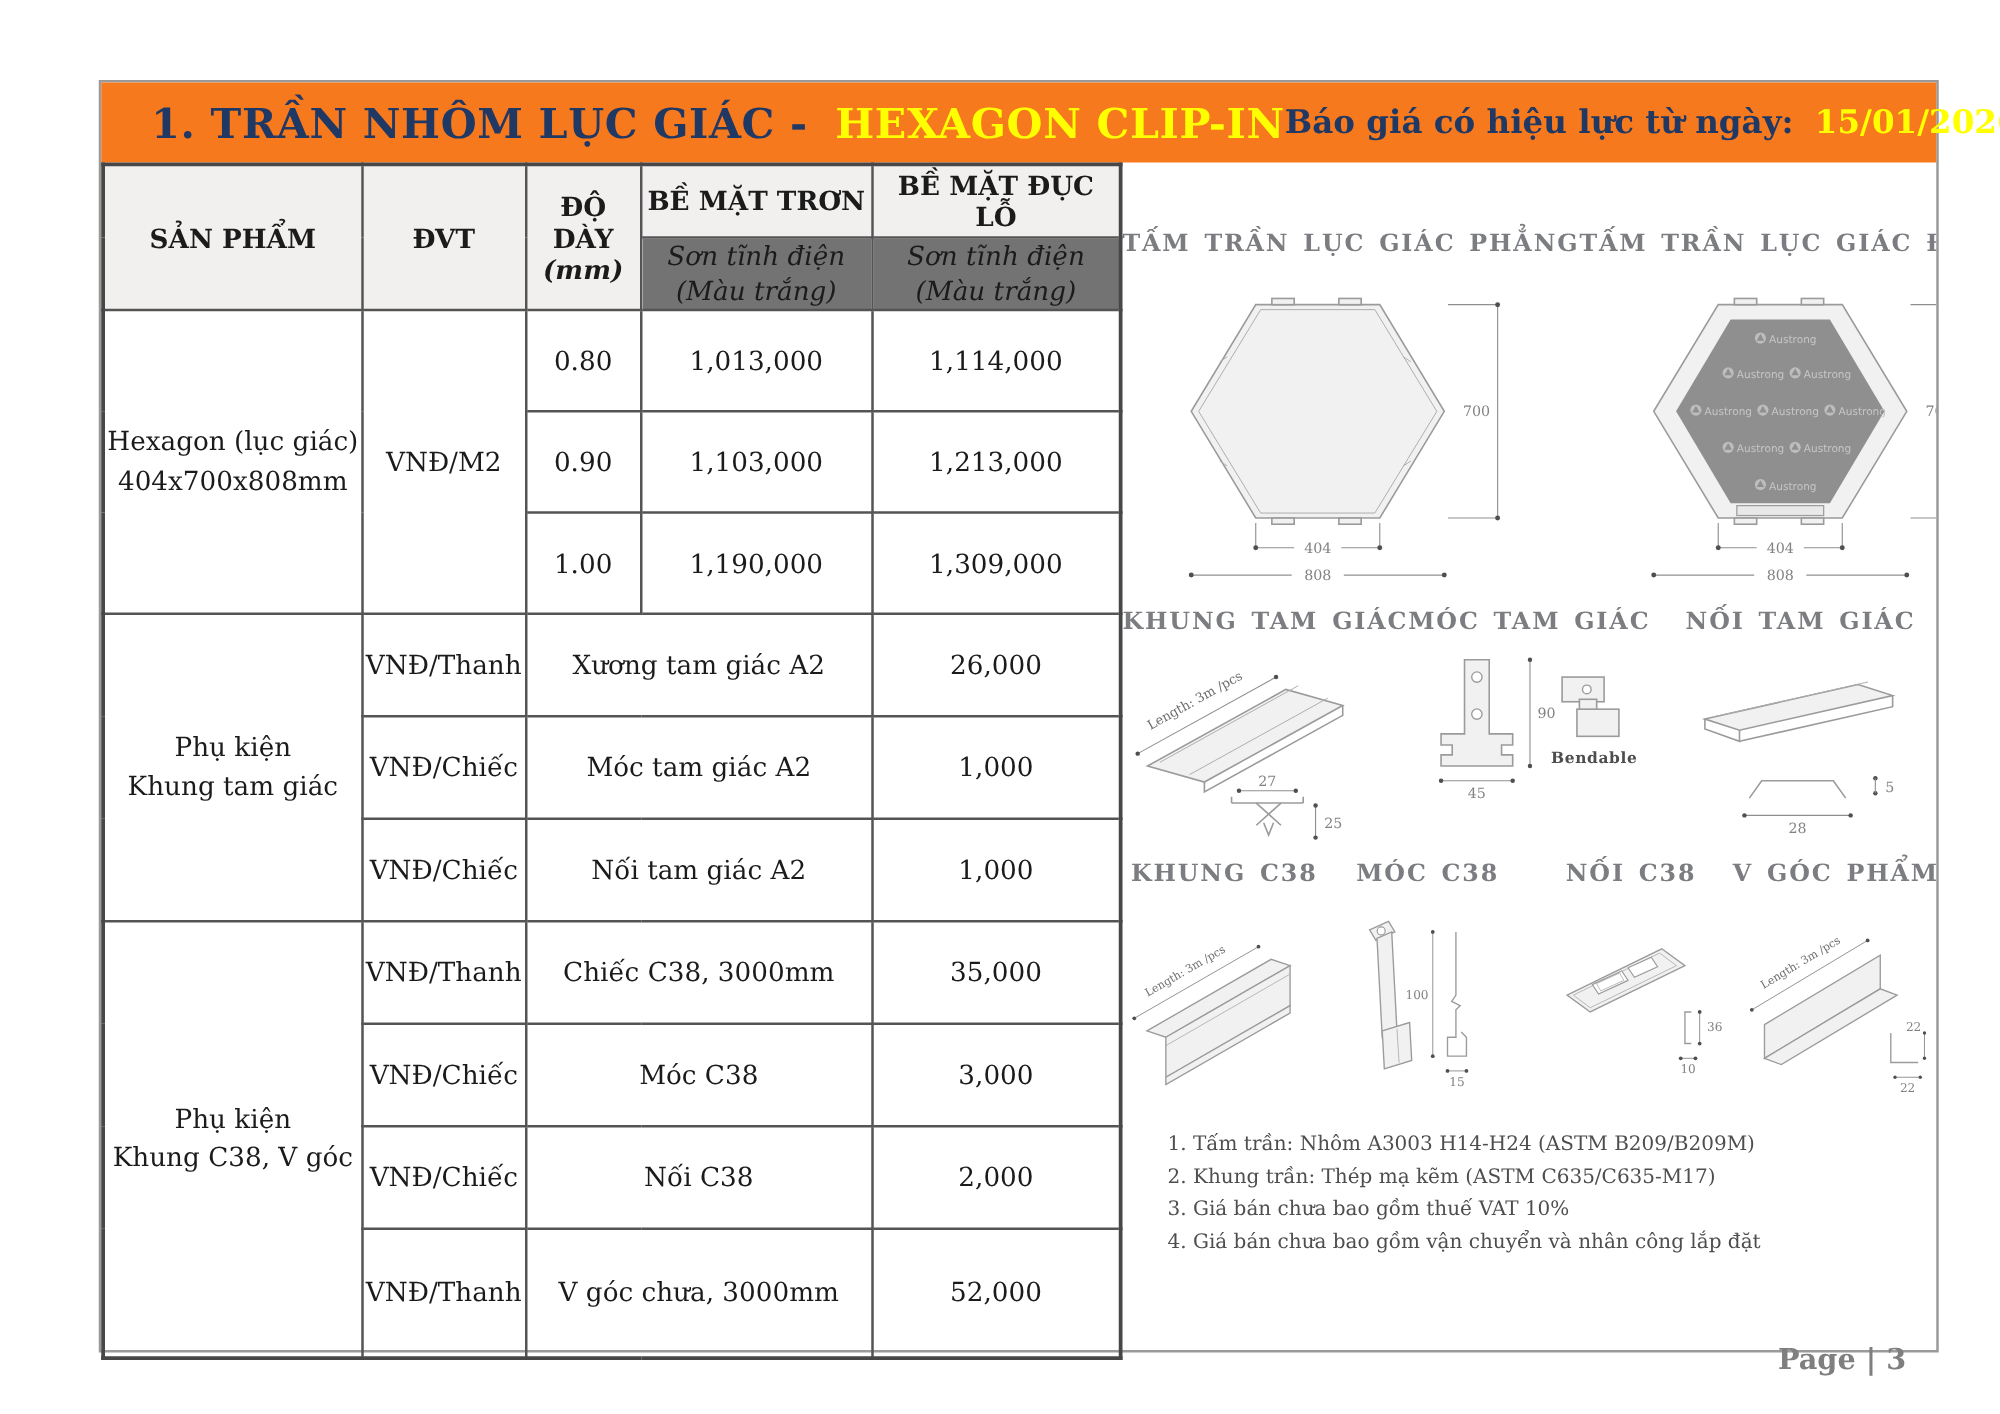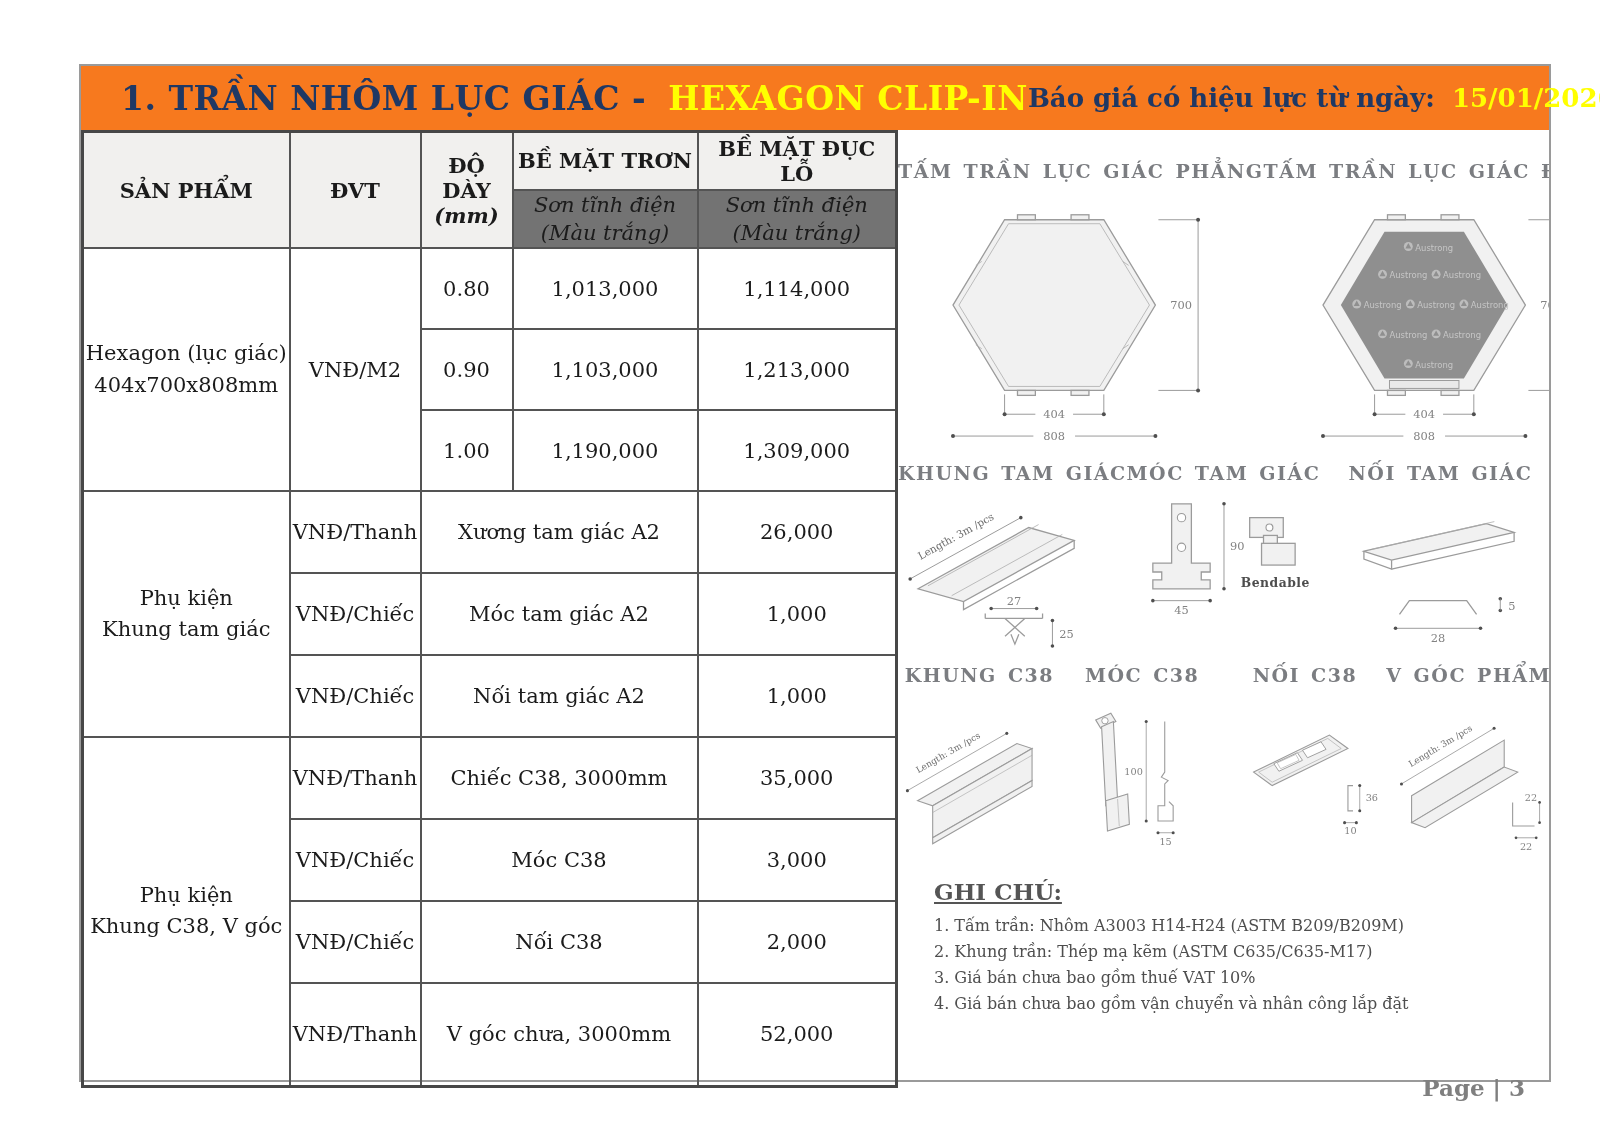--- a/index.html
+++ b/index.html
@@ -27,21 +27,21 @@
   td.sub{background:#737373;font-weight:normal;font-style:italic;font-size:18px;line-height:1.35;}
   td.prod{line-height:1.5;}
   td.unit{font-size:21px;}
   td.item{text-align:left;padding-left:46px;}
   td.price{text-align:right;padding-right:42px;}
   
   .right-panel{width:658px;height:950px;box-sizing:border-box;overflow:hidden;}
   .diagram-title{font-weight:bold;font-size:19px;color:#7b7d81;letter-spacing:1.5px;
     word-spacing:3px;text-align:center;white-space:nowrap;}
   .hex-row{display:flex;margin-top:30px;}
-  .hex-block{flex:1;text-align:center;}
+  .hex-block{flex:1;text-align:center;margin-top:24px;}
   .tri-row{display:flex;margin-top:18px;}
   .tri-block{width:33.33%;text-align:center;}
   .c38-row{display:flex;margin-top:10px;}
   .c38-block{width:25%;text-align:center;}
   svg{display:block;margin:4px auto 0;}
   .face{fill:#f1f1f1;stroke:#9b9b9b;stroke-width:1.3;}
   .ln{fill:none;stroke:#9b9b9b;stroke-width:1.3;}
   .thin{fill:none;stroke:#adadad;stroke-width:.8;}
   .dim{stroke:#8f8f8f;stroke-width:.9;fill:none;}
   .dot{fill:#4f4f4f;}
@@ -429,21 +429,20 @@
               <text class="dimtxt" x="177" y="118" text-anchor="end">22</text>
               <line class="dim" x1="152" y1="162" x2="176" y2="162"></line>
               <circle class="dot" cx="152" cy="162" r="1.6"></circle>
                 <circle class="dot" cx="176" cy="162" r="1.6"></circle>
               <text class="dimtxt" x="164" y="176" text-anchor="middle">22</text>
             </svg>
           </div>
         </div>
 
         <div class="notes">
-          <div class="notes-title">GHI CHÚ:</div>
           <div class="note-line">1. Tấm trần: Nhôm A3003 H14-H24 (ASTM B209/B209M)</div>
           <div class="note-line">2. Khung trần: Thép mạ kẽm (ASTM C635/C635-M17)</div>
           <div class="note-line">3. Giá bán chưa bao gồm thuế VAT 10%</div>
           <div class="note-line">4. Giá bán chưa bao gồm vận chuyển và nhân công lắp đặt</div>
         </div>
 
       </div>
     </div>
   </div>
 

